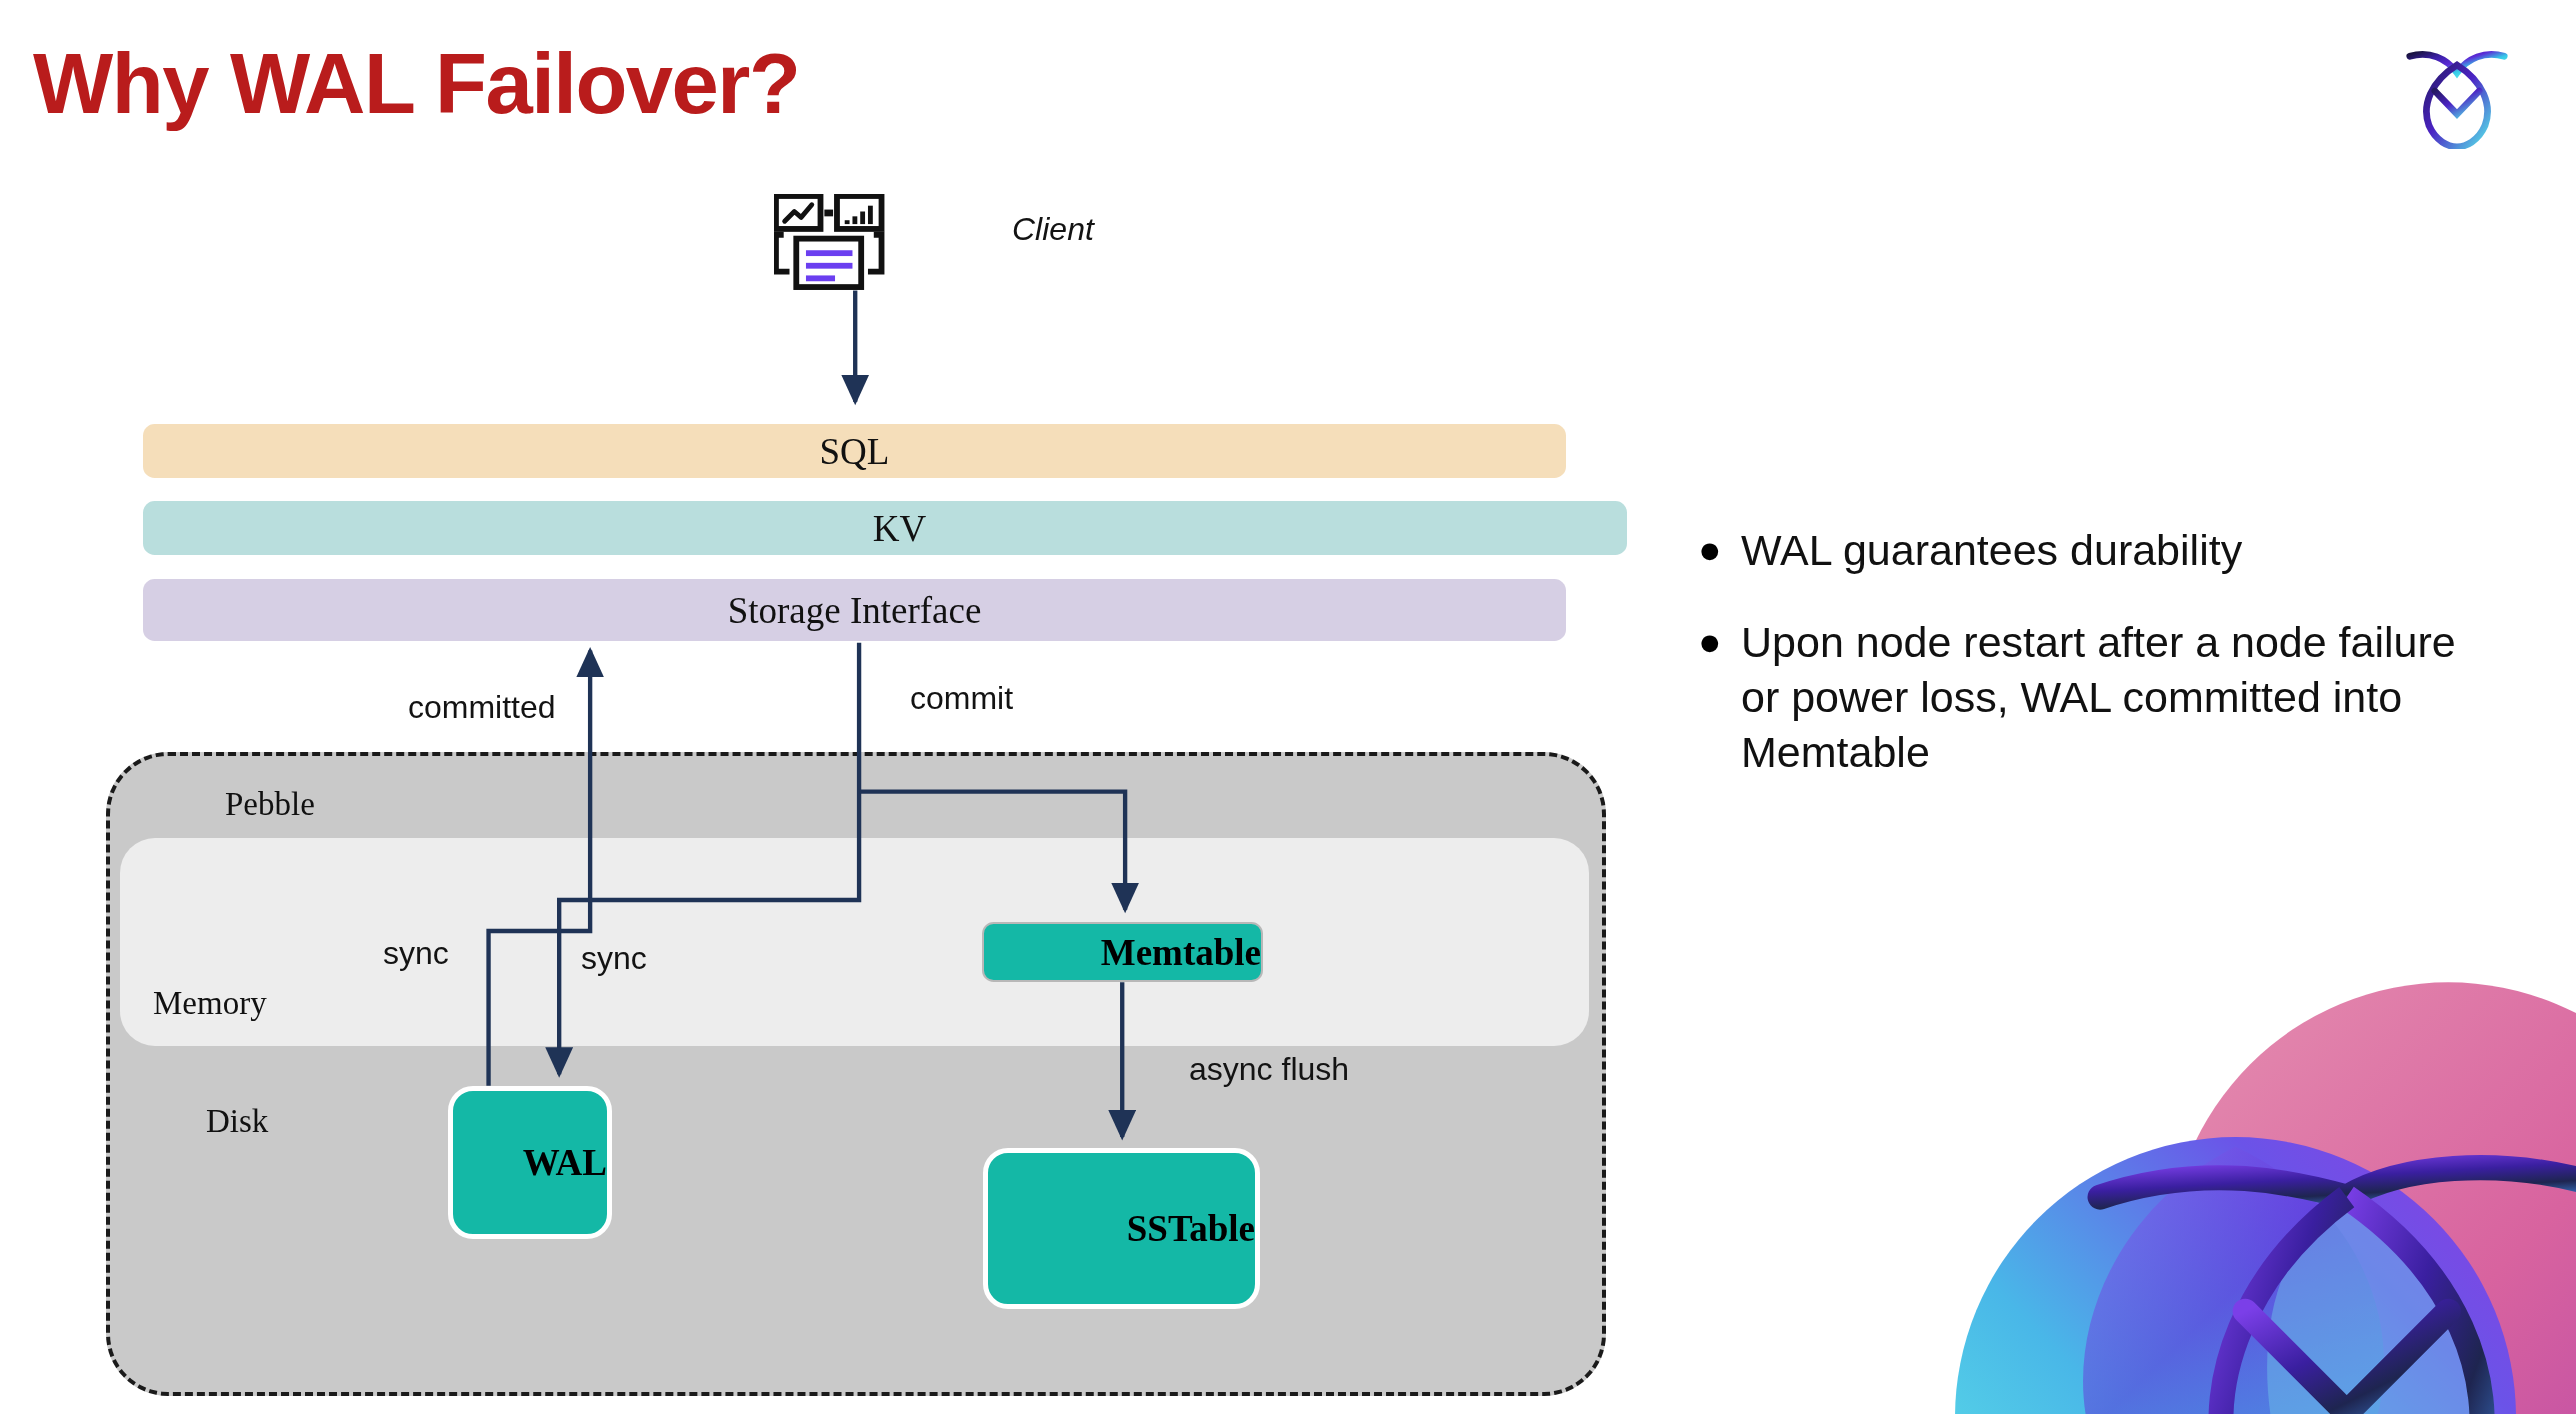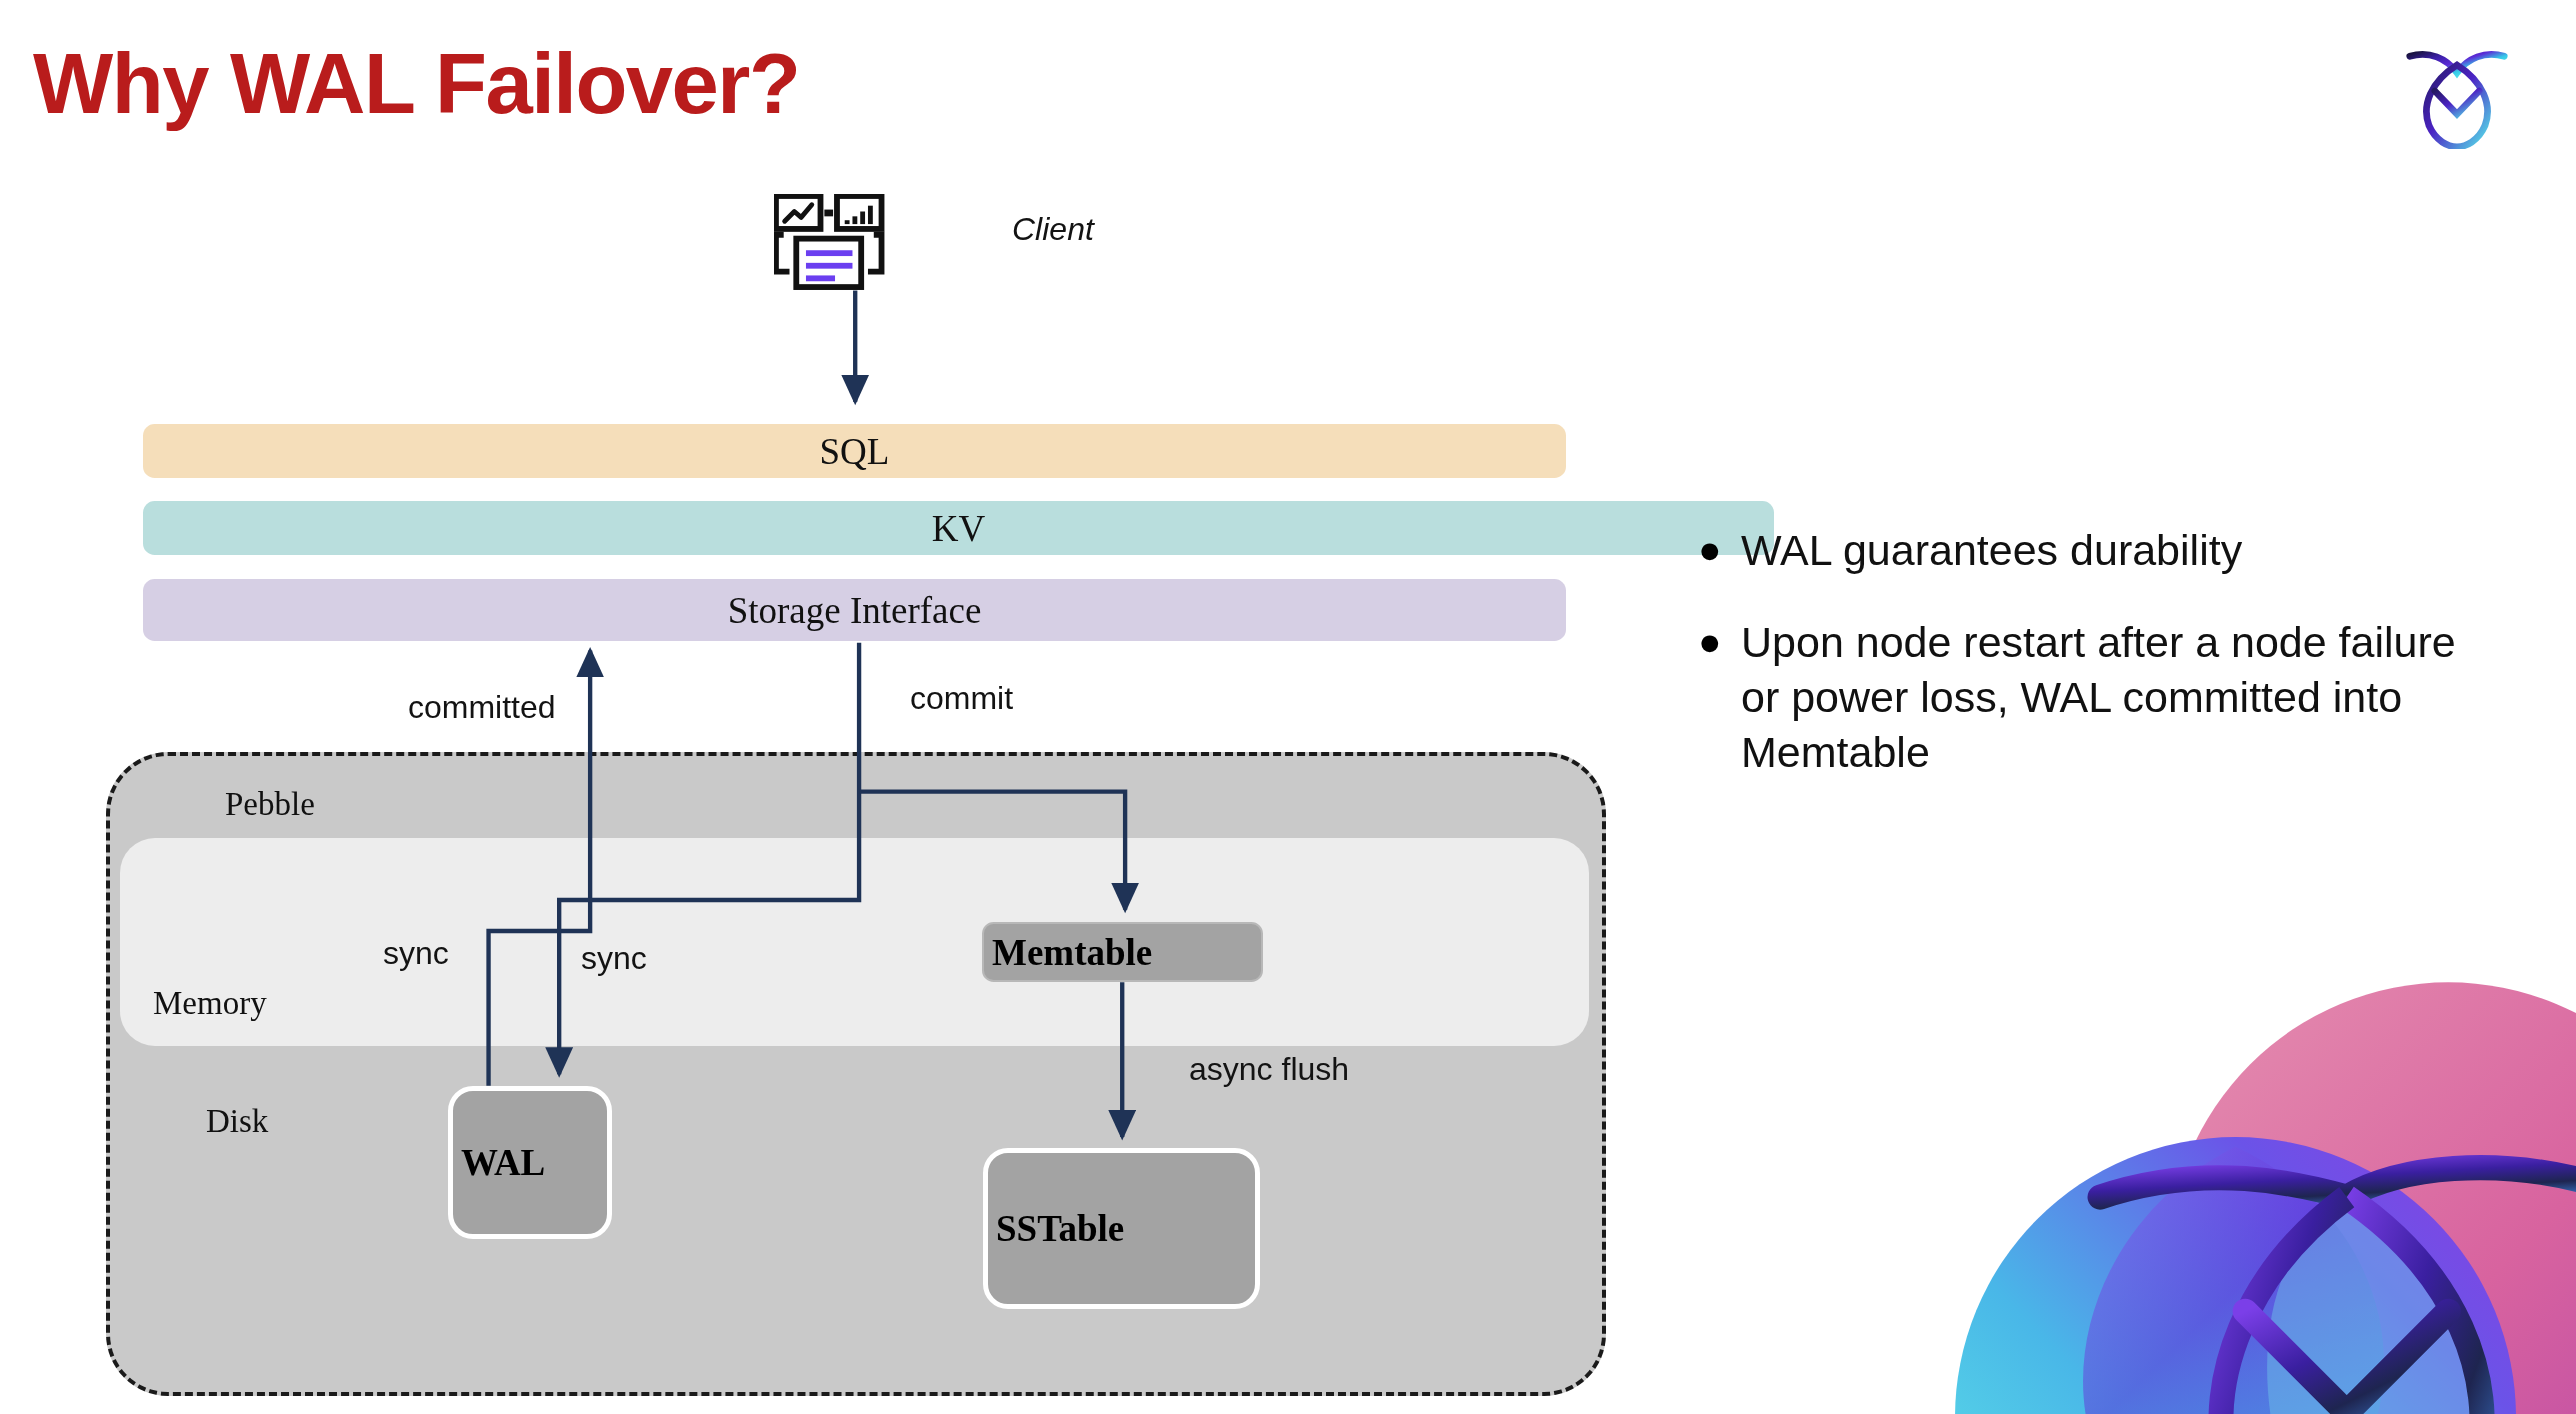--- a/index.html
+++ b/index.html
@@ -32,21 +32,21 @@
 
   .layer-bar{
     position:absolute;
     border-radius:11.6px;
     display:flex;align-items:center;justify-content:center;
     font-family:"Liberation Serif", serif;
     font-size:37px;
     color:#111111;
   }
   #layer-sql{left:143px;top:424px;width:1423px;height:54px;background:#F5DEBA;}
-  #layer-kv {left:143px;top:501px;width:1631px;height:54px;background:#B9DEDD;}
+  #layer-kv {left:143px;top:501px;width:1455px;height:54px;background:#B9DEDD;padding-left:29px;}
   #layer-storage{left:143px;top:579px;width:1423px;height:62px;background:#D6CFE4;}
 
   
   #pebble-container{
     position:absolute;left:106px;top:752px;width:1500px;height:644px;
     border:4.8px dashed #1a1a1a;
     border-radius:62px;
     background:#C9C9C9;
     box-sizing:border-box;
   }
@@ -63,22 +63,22 @@
     position:absolute;left:153px;top:985px;
     font-family:"Liberation Serif", serif;font-size:33px;color:#111;
   }
   #disk-label{
     position:absolute;left:206px;top:1103px;
     font-family:"Liberation Serif", serif;font-size:33px;color:#111;
   }
 
   
   .node-box{
-    position:absolute;background:#a3a3a3;
-    display:flex;align-items:center;justify-content:flex-start;
+    position:absolute;background:#14b8a6;
+    display:flex;align-items:center;justify-content:flex-end;
     font-family:"Liberation Serif", serif;font-weight:bold;
     color:#000;
     padding-left:8px;
   }
   #node-memtable{
     left:982px;top:922px;width:281px;height:60px;
     border-radius:11.6px;border:2.9px solid #B8B8B8;box-sizing:border-box;
     font-size:37px;
   }
   #node-wal{

